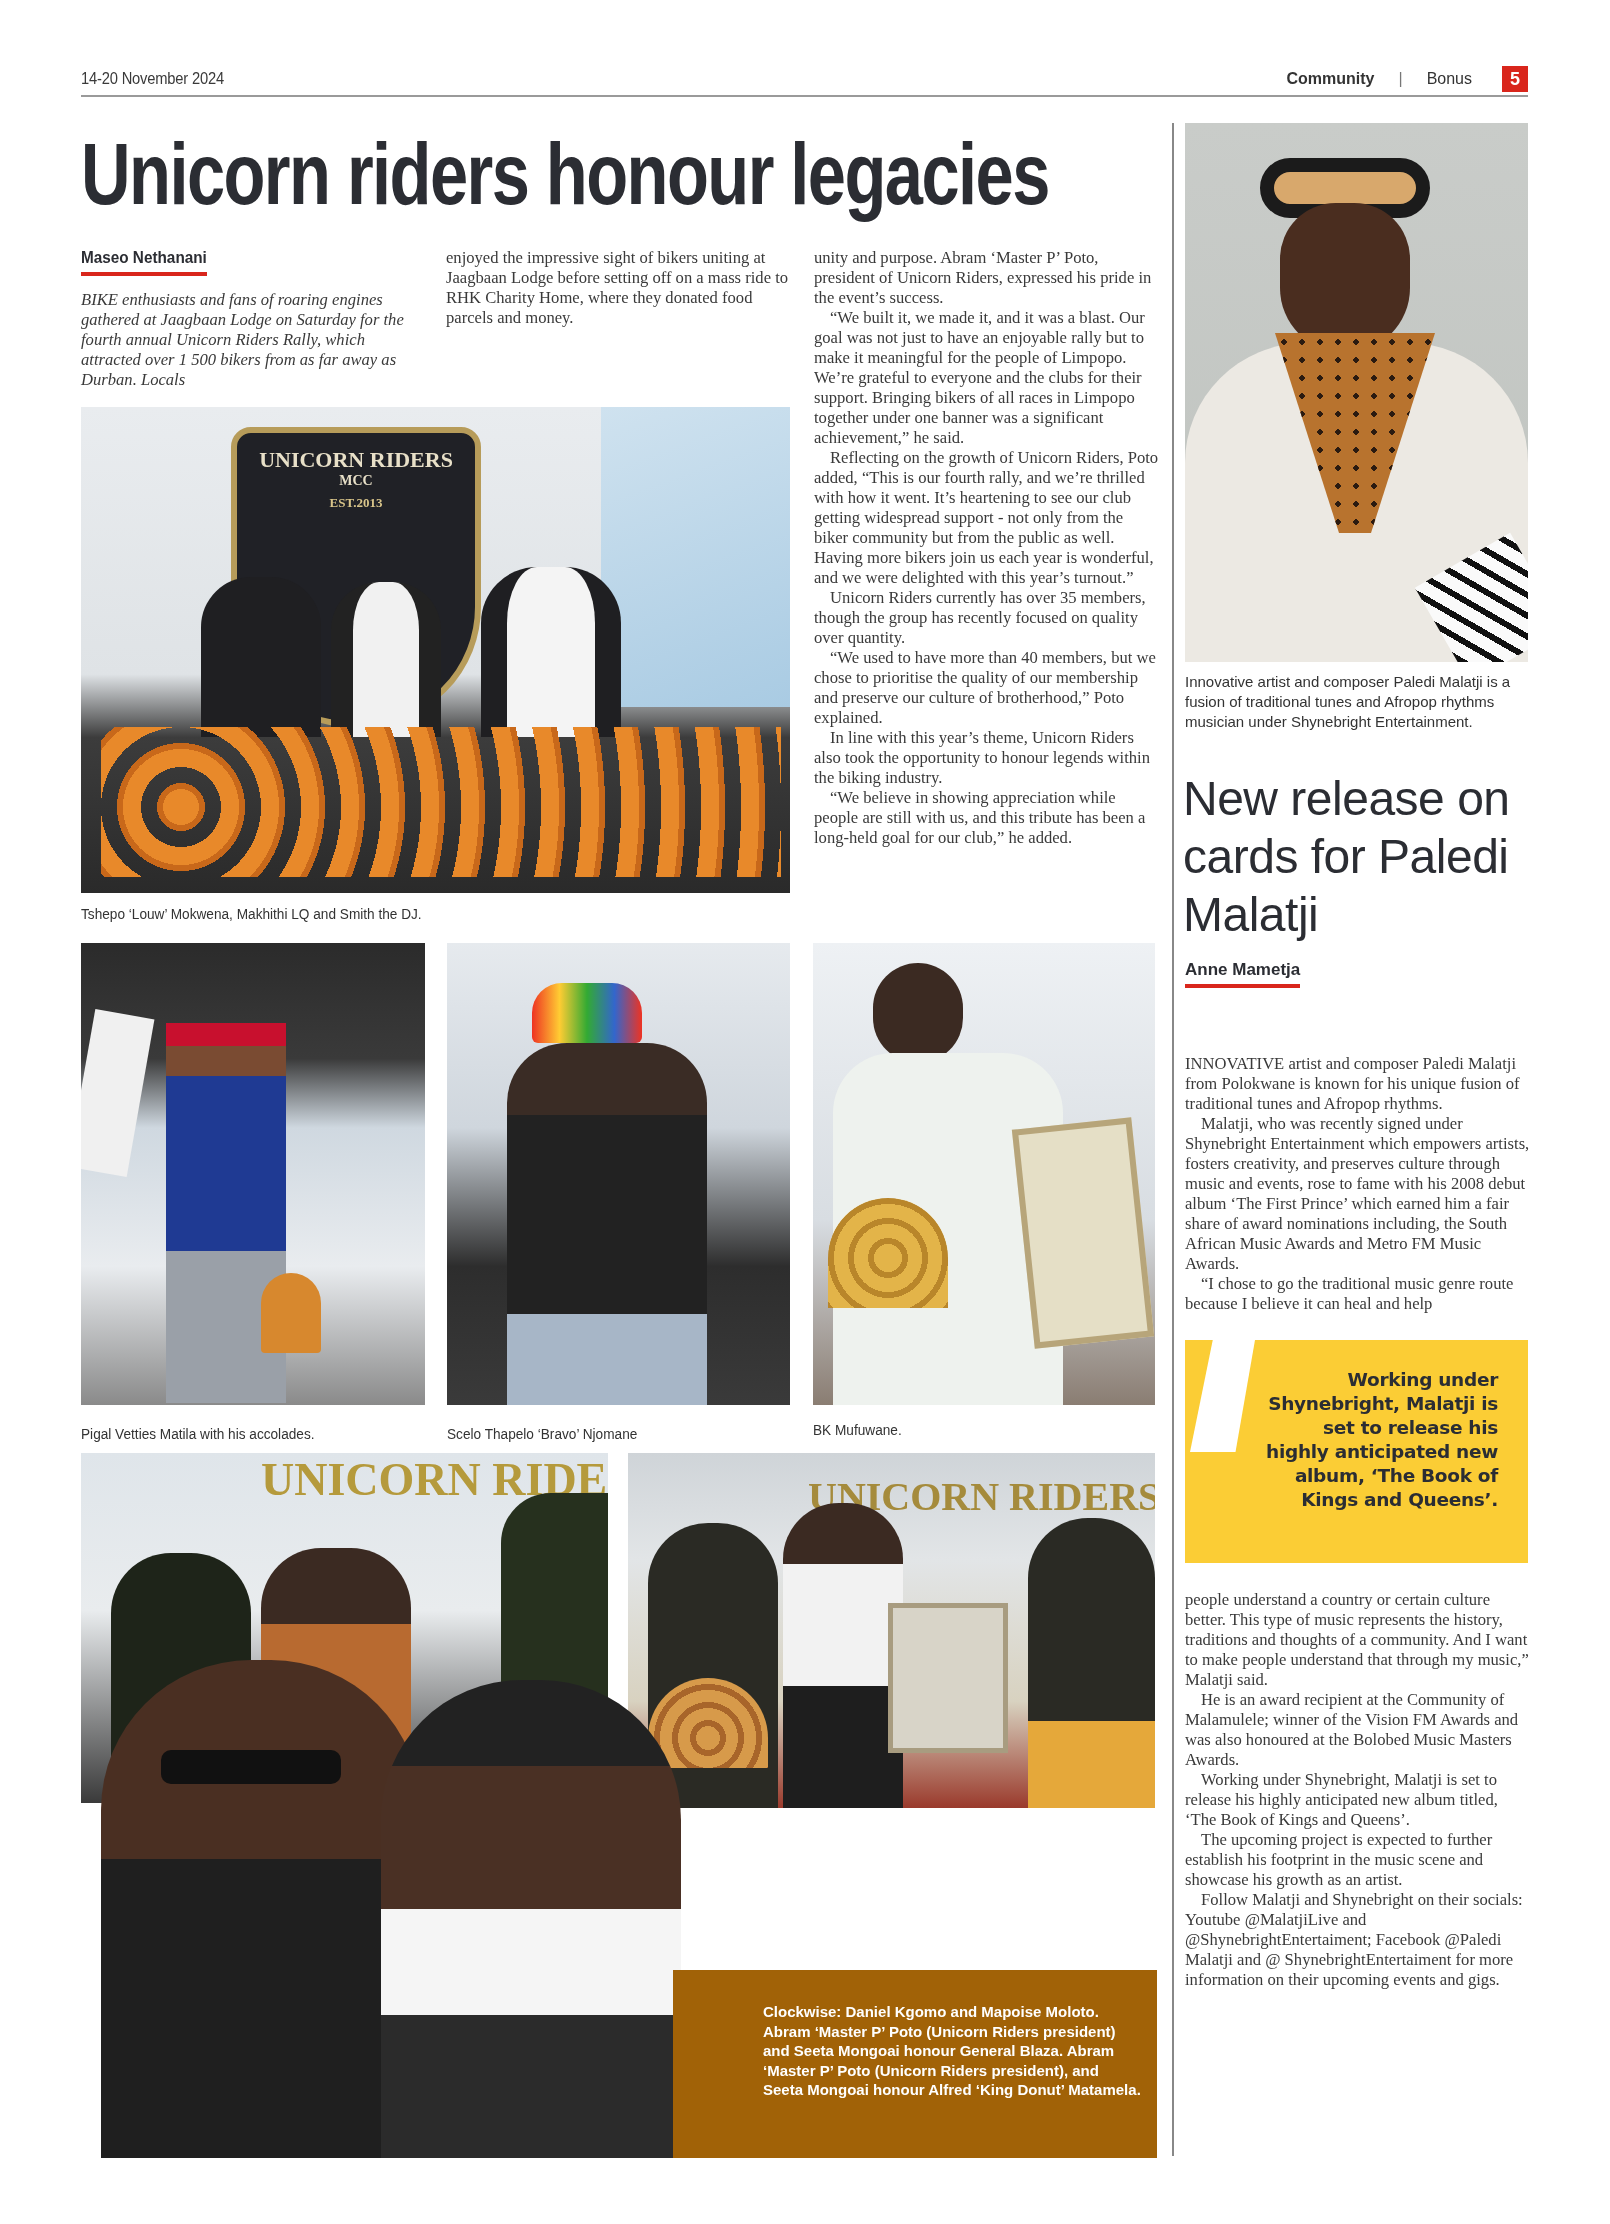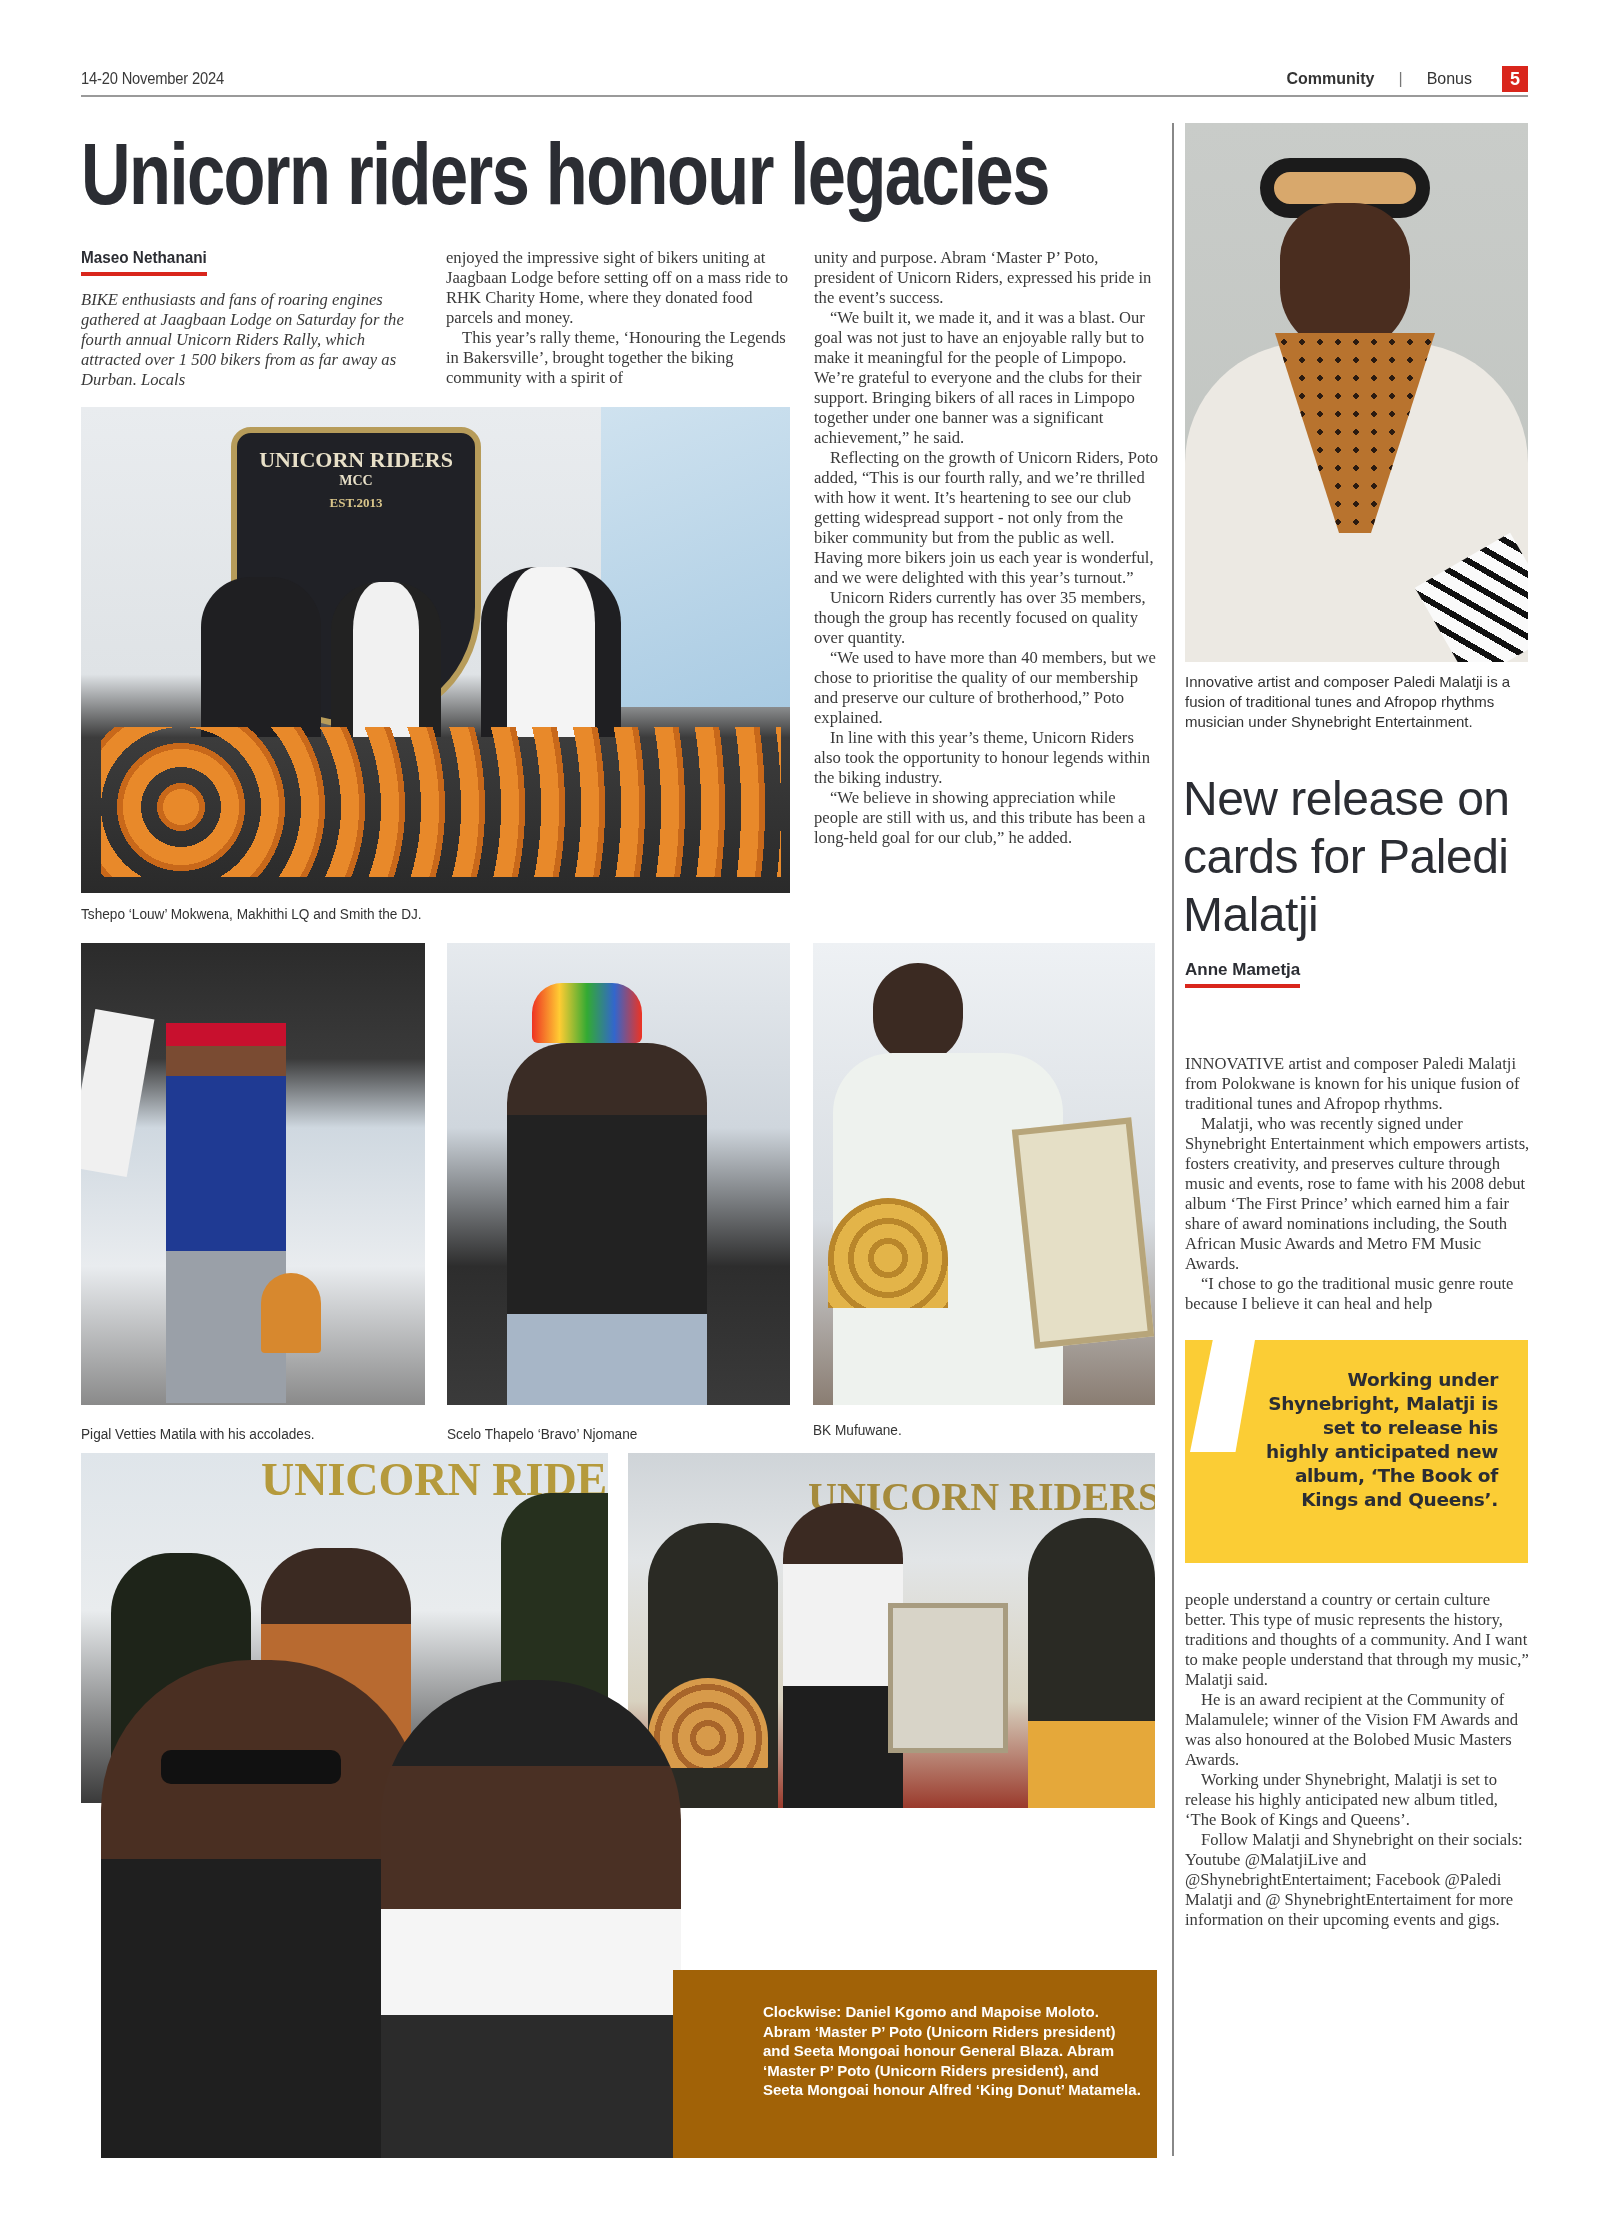--- a/index.html
+++ b/index.html
@@ -46,21 +46,20 @@
 <div class="abs" style="left:81px; top:248px;">
   <span class="byline cond">Maseo Nethanani</span>
 </div>
 
 <div class="col body" style="left:81px; top:290px; width:330px;font-style:italic;">
   <p class="first">BIKE enthusiasts and fans of roaring engines gathered at Jaagbaan Lodge on Saturday for the fourth annual Unicorn Riders Rally, which attracted over 1 500 bikers from as far away as Durban. Locals</p>
 </div>
 
 <div class="col body" style="left:446px; top:248px; width:345px;">
   <p class="first">enjoyed the impressive sight of bikers uniting at Jaagbaan Lodge before setting off on a mass ride to RHK Charity Home, where they donated food parcels and money.</p>
-  <p>This year’s rally theme, ‘Honouring the Legends in Bakersville’, brought together the biking community with a spirit of</p>
 </div>
 
 <div class="col body" style="left:814px; top:248px; width:345px;">
   <p class="first">unity and purpose. Abram ‘Master P’ Poto, president of Unicorn Riders, expressed his pride in the event’s success.</p>
   <p>“We built it, we made it, and it was a blast. Our goal was not just to have an enjoyable rally but to make it meaningful for the people of Limpopo. We’re grateful to everyone and the clubs for their support. Bringing bikers of all races in Limpopo together under one banner was a significant achievement,” he said.</p>
   <p>Reflecting on the growth of Unicorn Riders, Poto added, “This is our fourth rally, and we’re thrilled with how it went. It’s heartening to see our club getting widespread support - not only from the biker community but from the public as well. Having more bikers join us each year is wonderful, and we were delighted with this year’s turnout.”</p>
   <p>Unicorn Riders currently has over 35 members, though the group has recently focused on quality over quantity.</p>
   <p>“We used to have more than 40 members, but we chose to prioritise the quality of our membership and preserve our culture of brotherhood,” Poto explained.</p>
   <p>In line with this year’s theme, Unicorn Riders also took the opportunity to honour legends within the biking industry.</p>
   <p>“We believe in showing appreciation while people are still with us, and this tribute has been a long-held goal for our club,” he added.</p>
@@ -150,14 +149,15 @@
 
 <div class="abs pull">
   <div class="abs" style="left:5px; top:0; width:65px; height:112px; background:#fff; clip-path: polygon(35% 0,100% 0,70% 100%,0 100%);"></div>
   <div class="pull-text">Working under Shynebright, Malatji is set to release his highly anticipated new album, ‘The Book of Kings and Queens’.</div>
 </div>
 
 <div class="col body" style="left:1185px; top:1590px; width:345px;">
   <p class="first">people understand a country or certain culture better. This type of music represents the history, traditions and thoughts of a community. And I want to make people understand that through my music,” Malatji said.</p>
   <p>He is an award recipient at the Community of Malamulele; winner of the Vision FM Awards and was also honoured at the Bolobed Music Masters Awards.</p>
   <p>Working under Shynebright, Malatji is set to release his highly anticipated new album titled, ‘The Book of Kings and Queens’.</p>
+  <p>The upcoming project is expected to further establish his footprint in the music scene and showcase his growth as an artist.</p>
   <p>Follow Malatji and Shynebright on their socials: Youtube @MalatjiLive and @ShynebrightEntertaiment; Facebook @Paledi Malatji and @ ShynebrightEntertaiment for more information on their upcoming events and gigs.</p>
 </div>
 
 </body></html>

